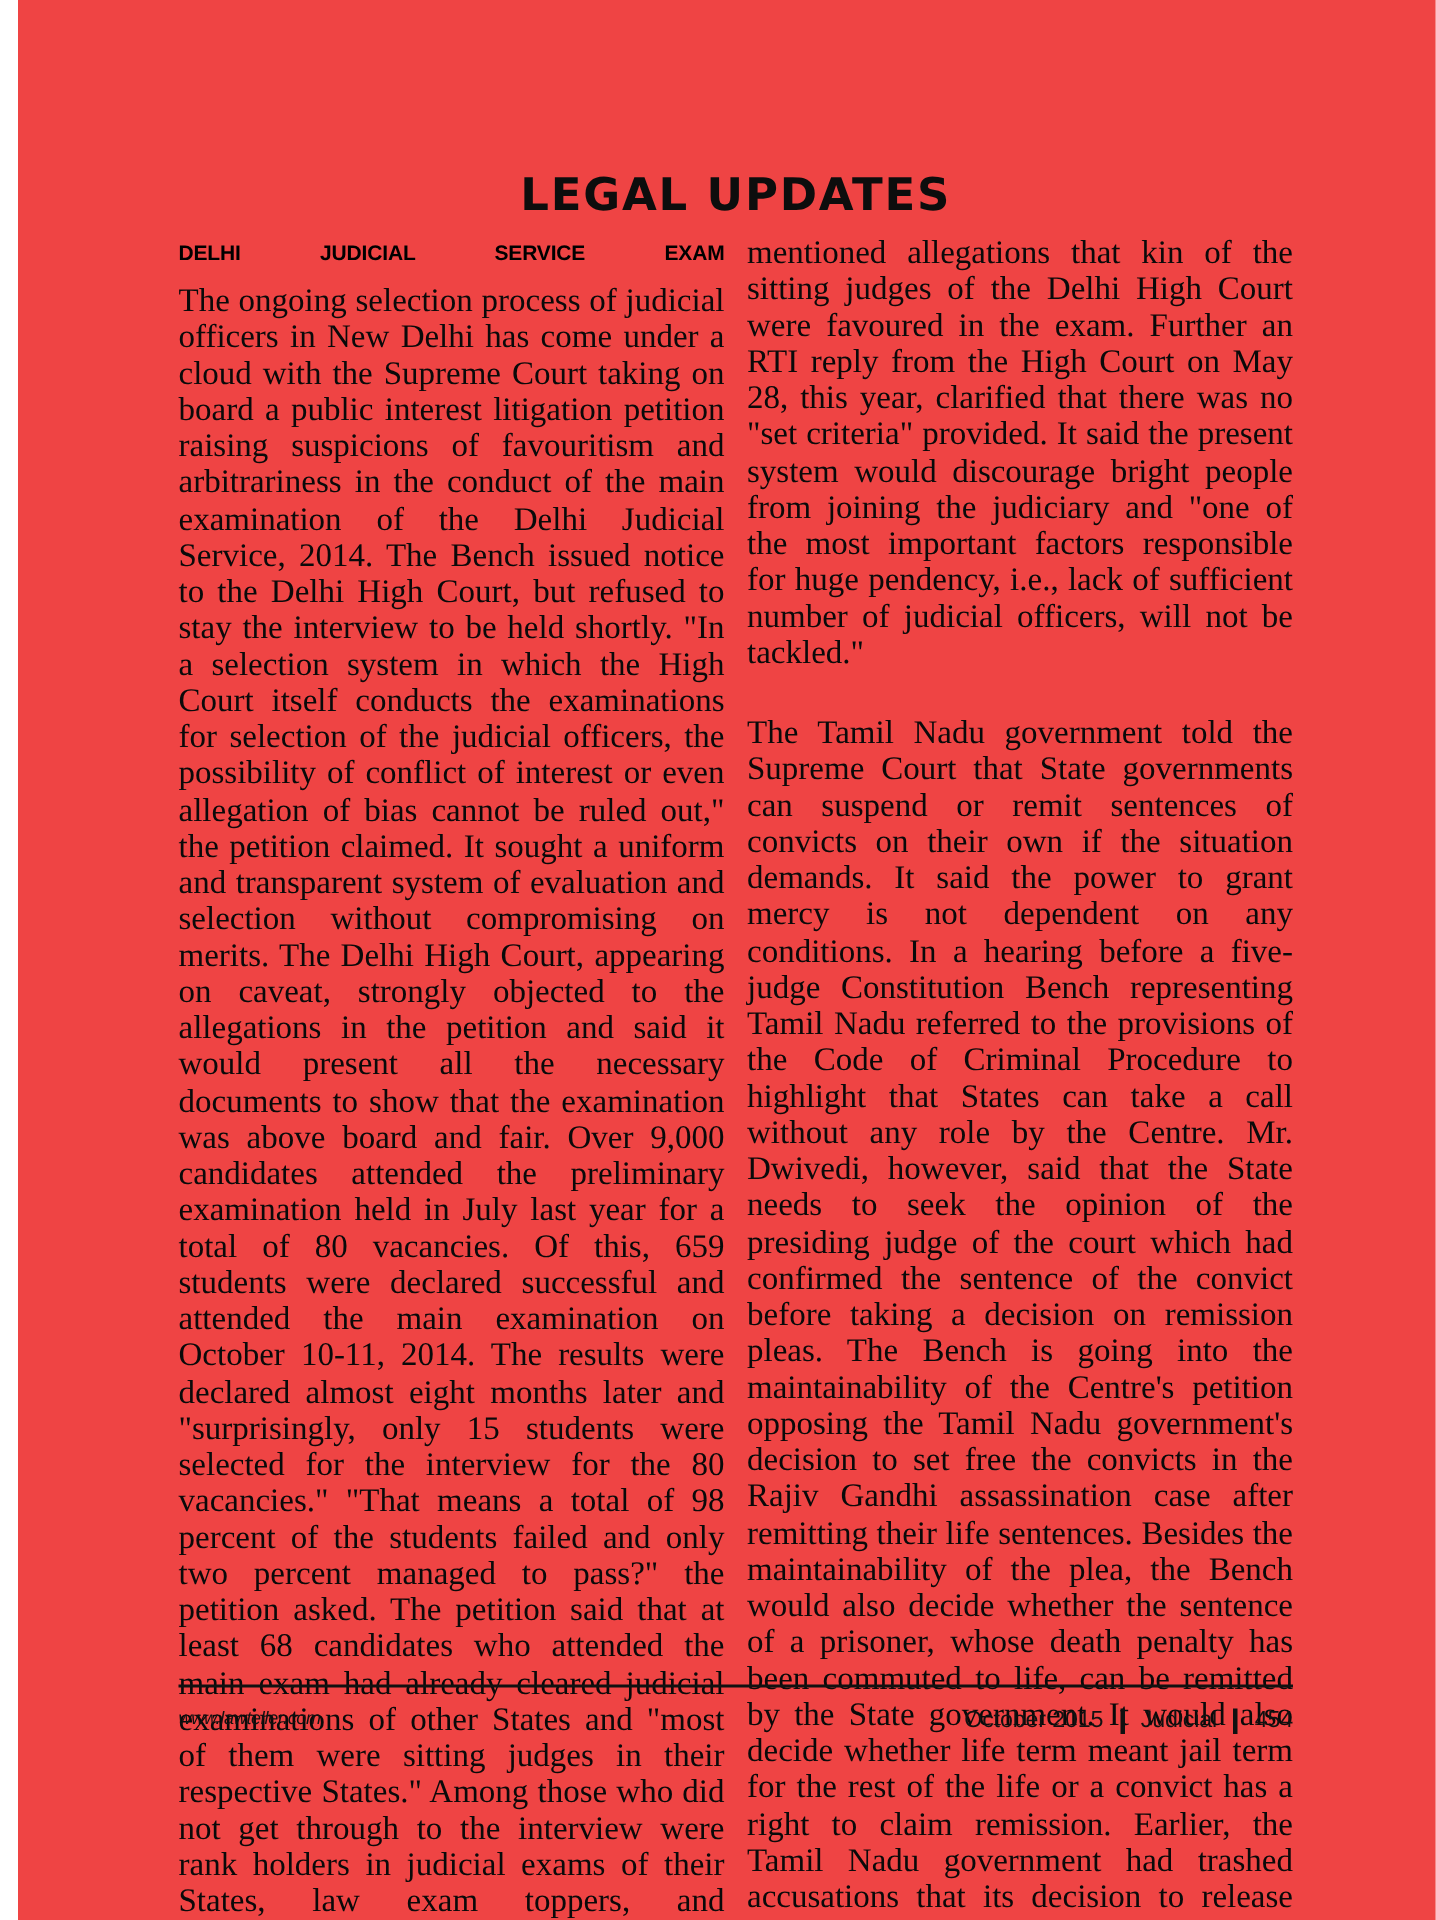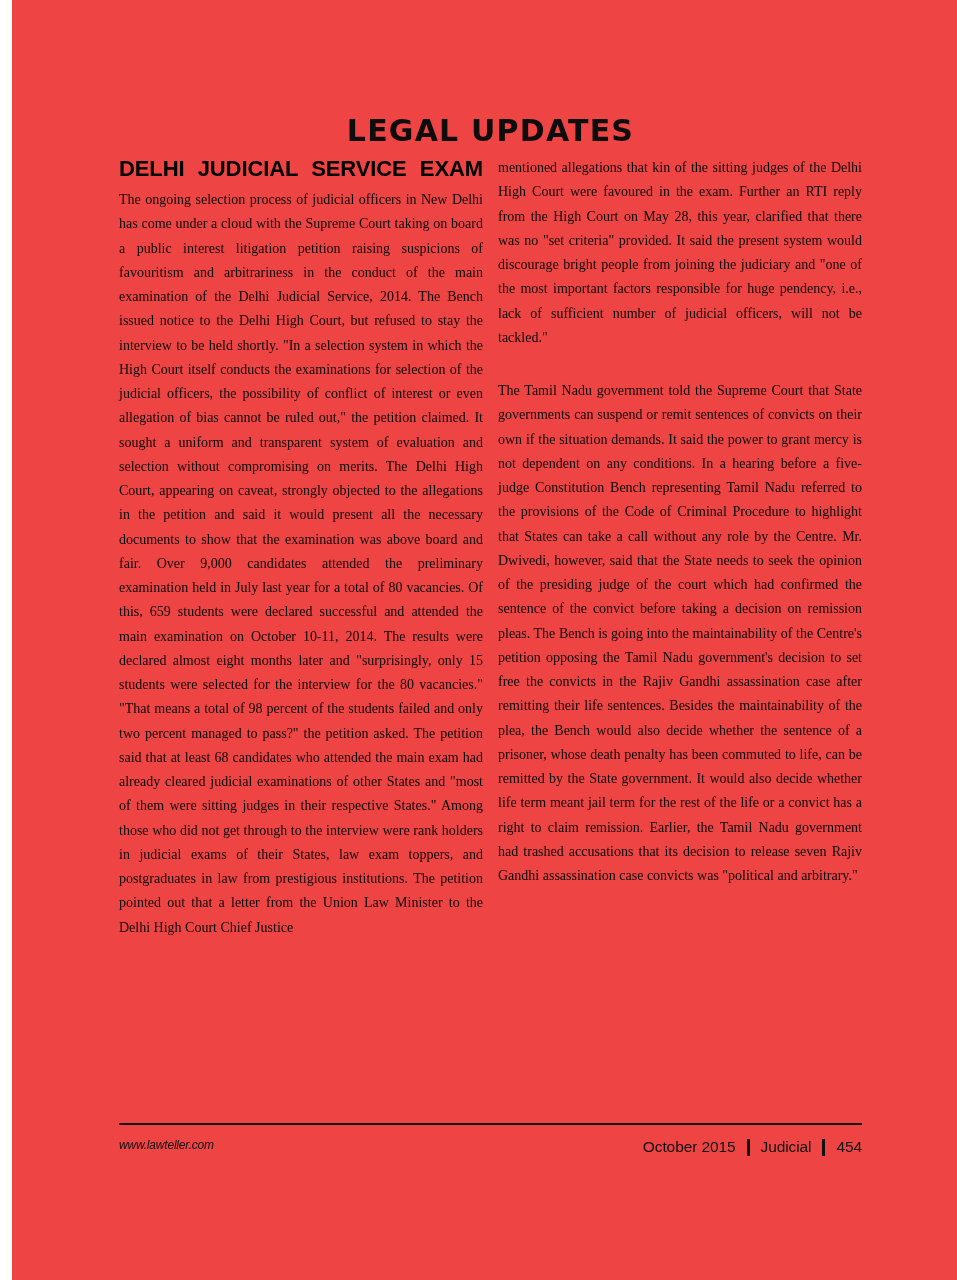--- a/index.html
+++ b/index.html
@@ -58,42 +58,42 @@
     width: 364px;
     height: 950px;
   }
   .col-left  { left: 0px; }
   .col-right { left: 379px; }
 
   
   .article-heading {
     font-family: "Liberation Sans", "DejaVu Sans", sans-serif;
     font-weight: 700;
-    font-size: 22px;
+    font-size: 14px;
     line-height: 25px;
     letter-spacing: -0.1px;
     color: #000000;
     margin: 0 0 7px 0;
     text-align: justify;
     text-align-last: left;
     word-spacing: -0.5px;
   }
   .article-heading .ln {
     display: block;
   }
   .article-heading .ln-justify {
     display: block;
     text-align: justify;
     text-align-last: justify;
   }
 
   
   .body-text {
     font-family: "Liberation Serif", "DejaVu Serif", serif;
-    font-size: 14px;
+    font-size: 22px;
     line-height: 24.25px;
     text-align: justify;
     text-justify: inter-word;
     margin: 0;
     color: #0a0a0a;
     hyphens: none;
   }
   .section-gap {
     height: 22px;
   }

